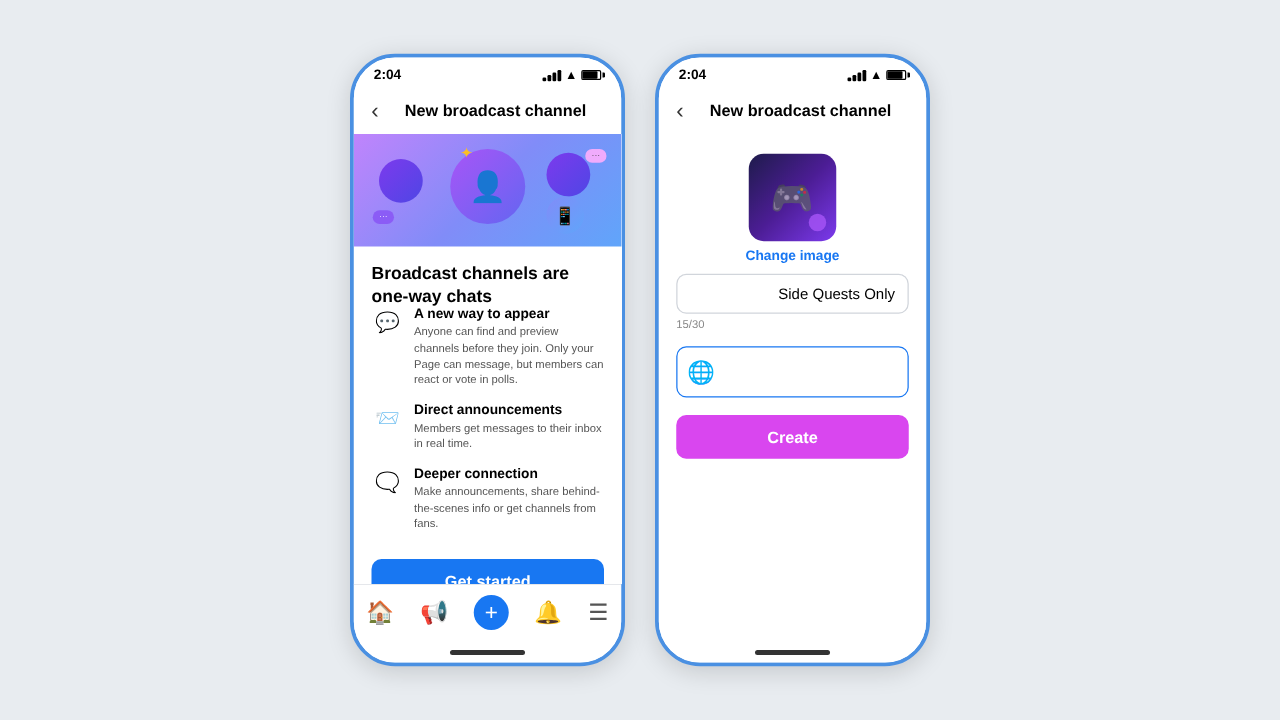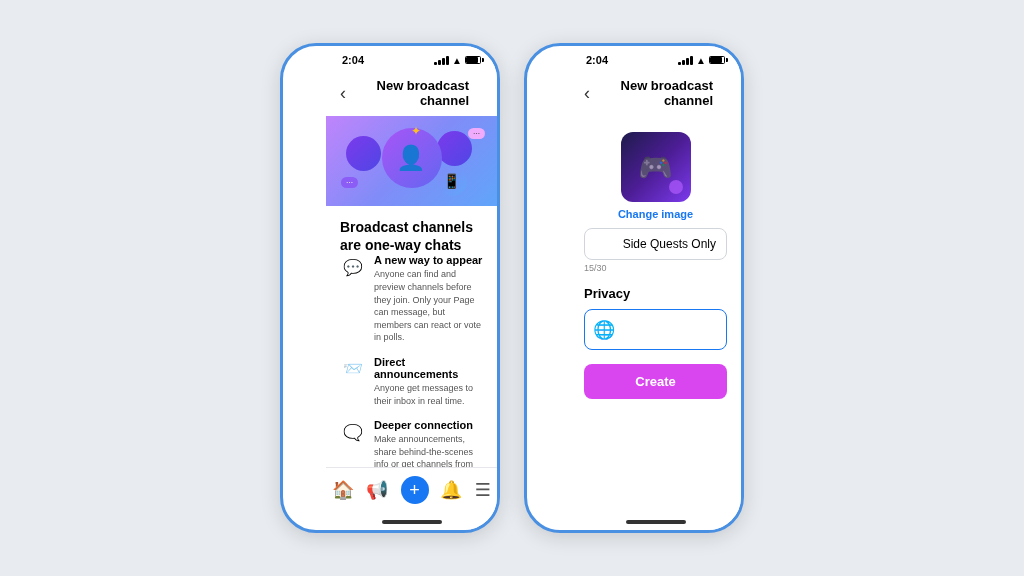--- a/index.html
+++ b/index.html
@@ -21,21 +21,20 @@
       width: 220px;
       height: 490px;
       background: #fff;
       border-radius: 36px;
       border: 3px solid #4a90e2;
       overflow: hidden;
       position: relative;
       display: flex;
       flex-direction: column;
       box-shadow: 0 4px 20px rgba(0,0,0,0.15);
-      padding-left: 43px;
     }
     .status-bar {
       display: flex;
       justify-content: space-between;
       align-items: center;
       padding: 8px 16px 4px;
       font-size: 11px;
       font-weight: 600;
       background: #fff;
       flex-shrink: 0;
@@ -413,21 +412,21 @@
           <div class="feature-text">
             <h4>A new way to appear</h4>
             <p>Anyone can find and preview channels before they join. Only your Page can message, but members can react or vote in polls.</p>
           </div>
         </div>
 
         <div class="feature-item">
           <div class="feature-icon">📨</div>
           <div class="feature-text">
             <h4>Direct announcements</h4>
-            <p>Anyone get messages to their inbox in real time.</p>
+            <p>Members get messages to their inbox in real time.</p>
           </div>
         </div>
 
         <div class="feature-item">
           <div class="feature-icon">🗨️</div>
           <div class="feature-text">
             <h4>Deeper connection</h4>
             <p>Make announcements, share behind-the-scenes info or get channels from fans.</p>
           </div>
         </div>
@@ -478,21 +477,20 @@
           <span class="gamer-silhouette">🎮</span>
           <div class="glow-dot"></div>
         </div>
         <span class="change-image-link">Change image</span>
       </div>
 
       <input class="channel-name-input" type="text" value="Side Quests Only" style="">
       <div class="char-count">15/30</div>
 
       <div class="privacy-section">
-        <div class="privacy-title">Privacy</div>
         <div class="privacy-option">
           <span class="privacy-icon">🌐</span>
         </div>
       </div>
 
       <button class="create-btn">Create</button>
     </div>
 
     <div class="home-indicator">
       <div class="home-bar"></div>

